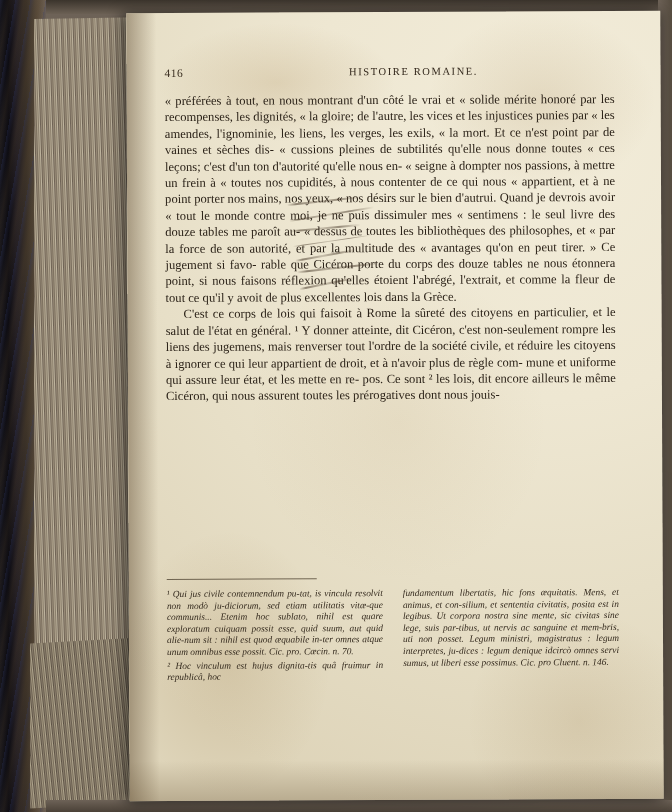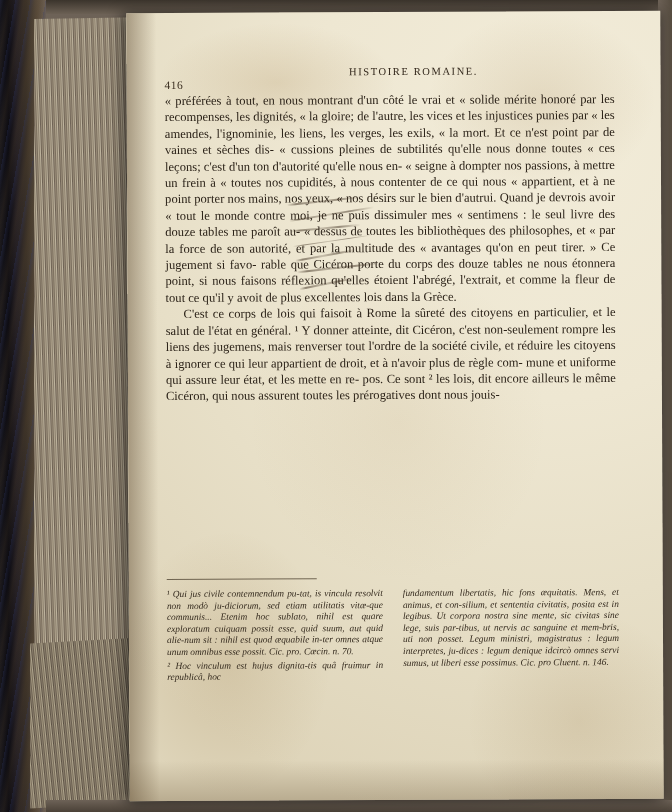--- a/index.html
+++ b/index.html
@@ -123,21 +123,21 @@
   .header {
     position: absolute;
     top: 54px;
     left: 0;
     width: 534px;
     height: 14px;
   }
   .folio {
     position: absolute;
     left: 38px;
-    top: 12px;
+    top: 0;
     font-size: 11.5px;
     letter-spacing: .5px;
     color: #3a2e20;
   }
   .running-title {
     position: absolute;
     left: 0; right: 0;
     top: 0;
     text-align: center;
     font-size: 10.5px;

